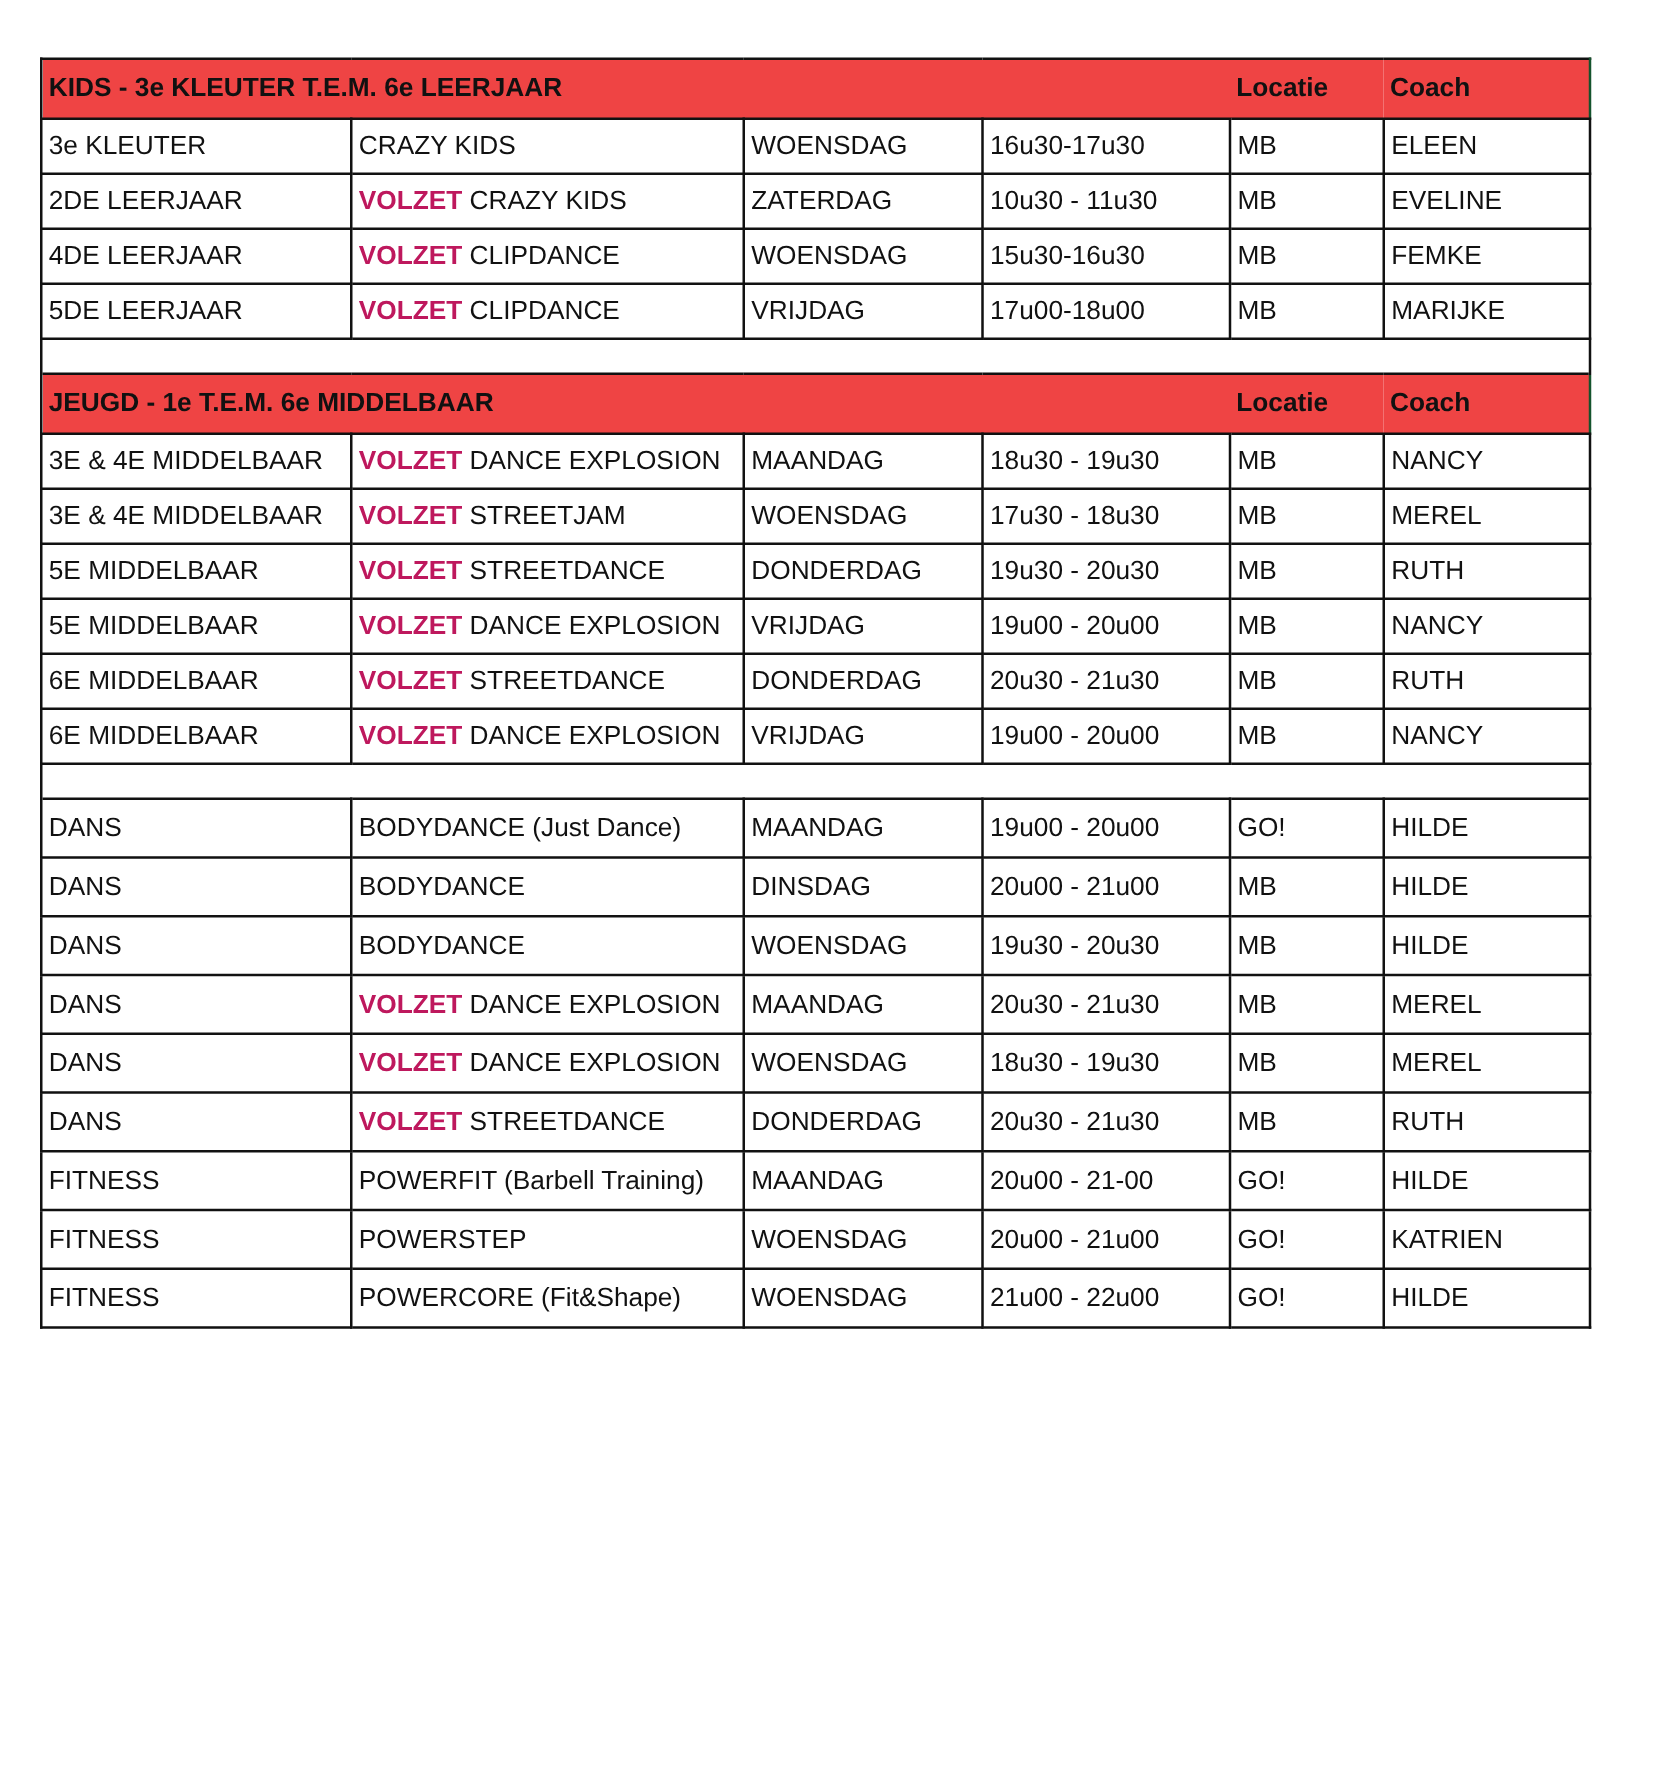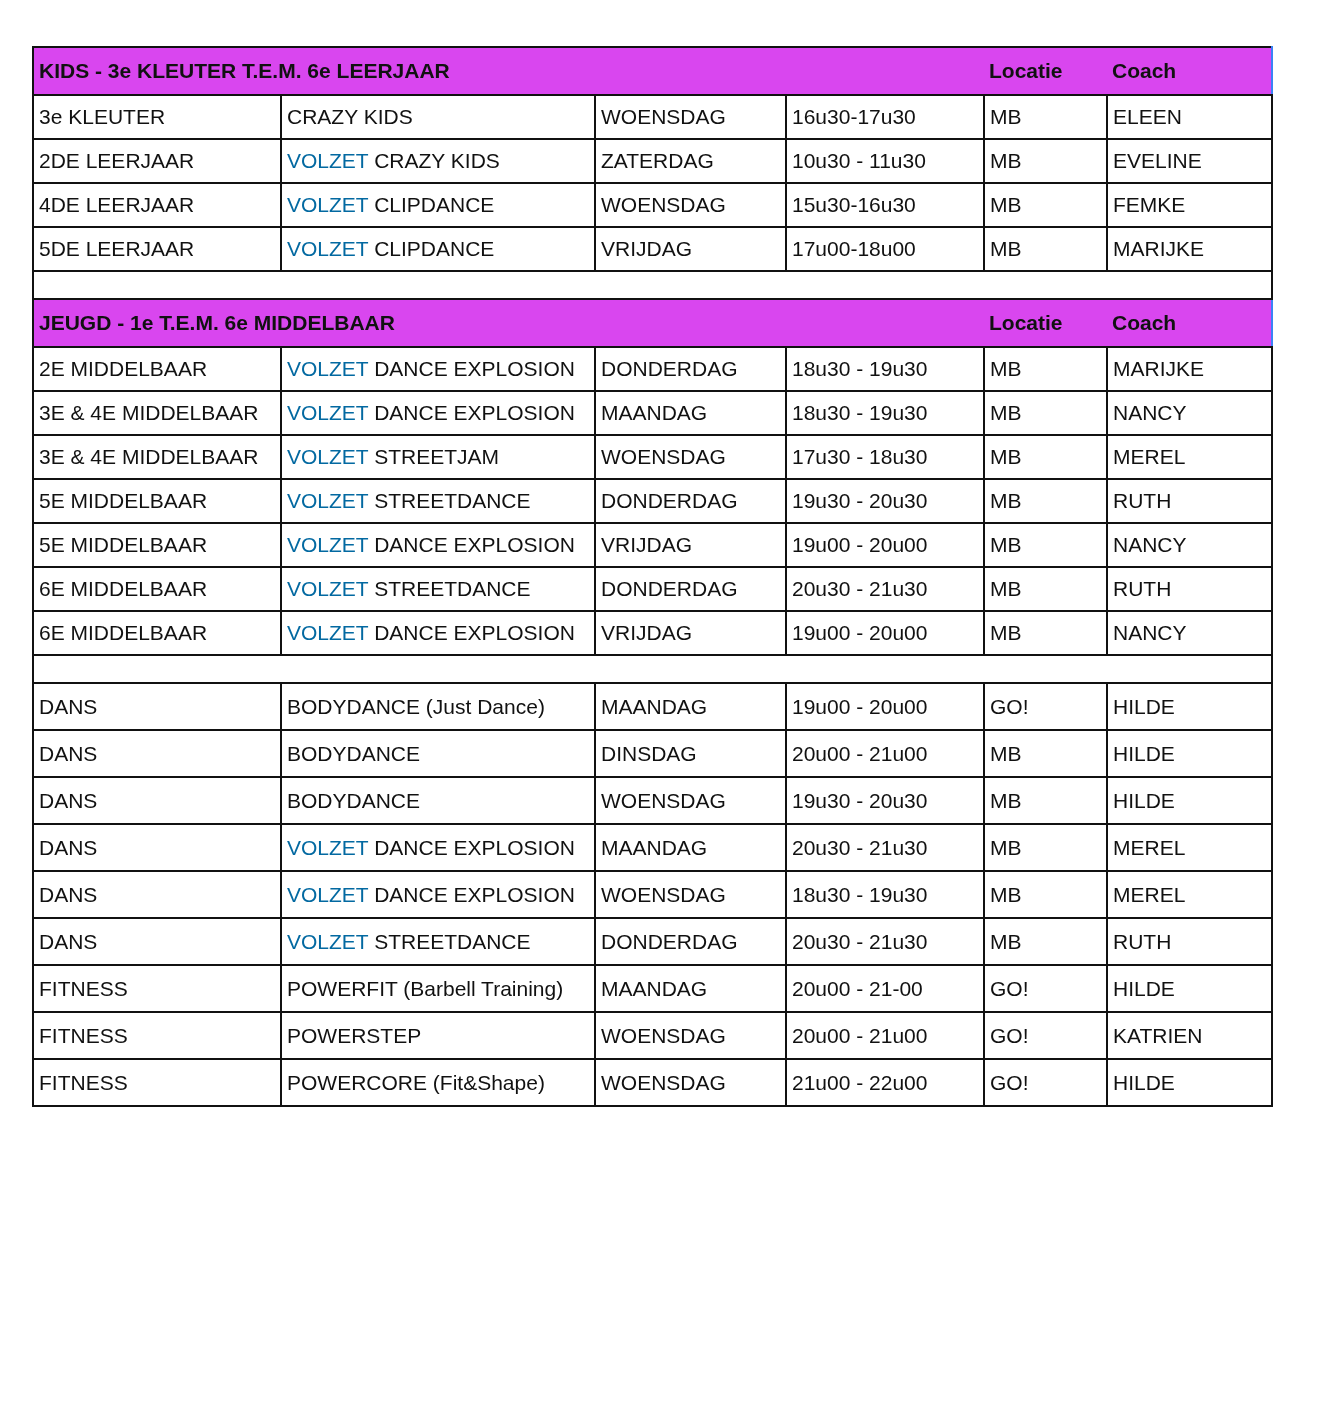--- a/index.html
+++ b/index.html
@@ -1,29 +1,29 @@
 <!DOCTYPE html>
 <html><head>
 <meta charset="utf-8">
 <style>
   html, body { margin:0; padding:0; background:#ffffff; }
   body { width:1322px; height:1420px; position:relative; font-family:"Liberation Sans", sans-serif; color:#111; }
   .tbl { position:absolute; left:32px; top:46px; width:1239px; border-collapse:collapse; table-layout:fixed; }
   .tbl td { border:2px solid #111; font-size:21px; padding:0 0 0 5px; white-space:nowrap; overflow:hidden; vertical-align:middle; }
   .tbl col.c1 { width:248px; } .tbl col.c2 { width:314px; } .tbl col.c3 { width:191px; }
   .tbl col.c4 { width:198px; } .tbl col.c5 { width:123px; } .tbl col.c6 { width:165px; }
-  tr.hdr td { background:#d946ef; font-weight:bold; height:46px; border-left:none; border-right:none; }
+  tr.hdr td { background:#ef4444; font-weight:bold; height:46px; border-left:none; border-right:none; }
   tr.hdr td:first-child { border-left:2px solid #111; }
-  tr.hdr td:last-child { border-right:2px solid #3b82f6;margin-left:48px; }
+  tr.hdr td:last-child { border-right:2px solid #14532d;margin-left:48px; }
   tr.kids td.cell { height:42px; }
   tr.jeugd td.cell { height:42px; }
   tr.volw td.cell { height:45px;margin-top:32px; }
   tr.spacer td { height:26px; border-left:2px solid #111; border-right:2px solid #111; border-bottom:none; }
   tr.shade td { background:#d9d9d9; }
-  .full { color:#0369a1; font-weight:normal; }
+  .full { color:#be185d; font-weight:bold; }
 </style>
 </head>
 <body>
 
 <table class="tbl">
   <colgroup>
       <col class="c1">
       <col class="c2">
       <col class="c3">
       <col class="c4">
@@ -70,28 +70,20 @@
       </tr>
       <tr class="spacer">
         <td colspan="6"></td>
       </tr>
       <tr class="hdr">
         <td colspan="4">JEUGD - 1e T.E.M. 6e MIDDELBAAR</td>
         <td>Locatie</td>
         <td>Coach</td>
       </tr>
       <tr class="jeugd">
-        <td class="cell">2E MIDDELBAAR</td>
-        <td class="cell"><span class="full">VOLZET</span> <span>DANCE EXPLOSION</span></td>
-        <td class="cell">DONDERDAG</td>
-        <td class="cell">18u30 - 19u30</td>
-        <td class="cell">MB</td>
-        <td class="cell">MARIJKE</td>
-      </tr>
-      <tr class="jeugd">
         <td class="cell">3E &amp; 4E MIDDELBAAR</td>
         <td class="cell"><span class="full">VOLZET</span> <span>DANCE EXPLOSION</span></td>
         <td class="cell">MAANDAG</td>
         <td class="cell">18u30 - 19u30</td>
         <td class="cell">MB</td>
         <td class="cell">NANCY</td>
       </tr>
       <tr class="jeugd">
         <td class="cell">3E &amp; 4E MIDDELBAAR</td>
         <td class="cell"><span class="full">VOLZET</span> <span>STREETJAM</span></td>

